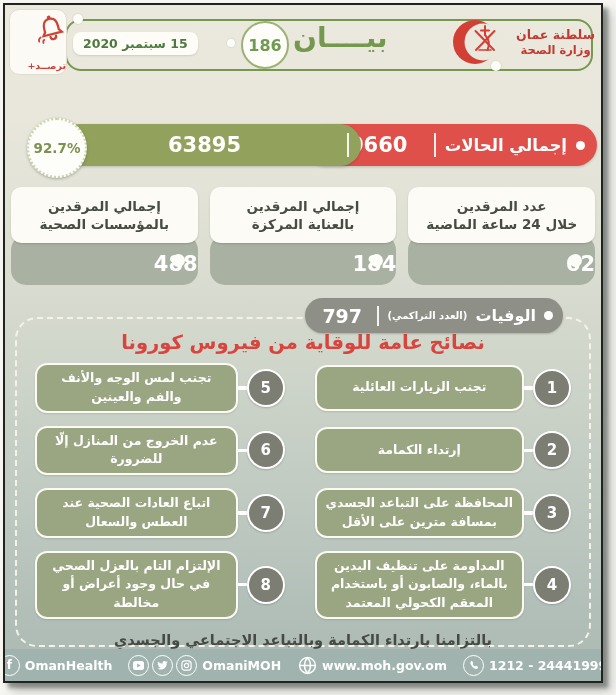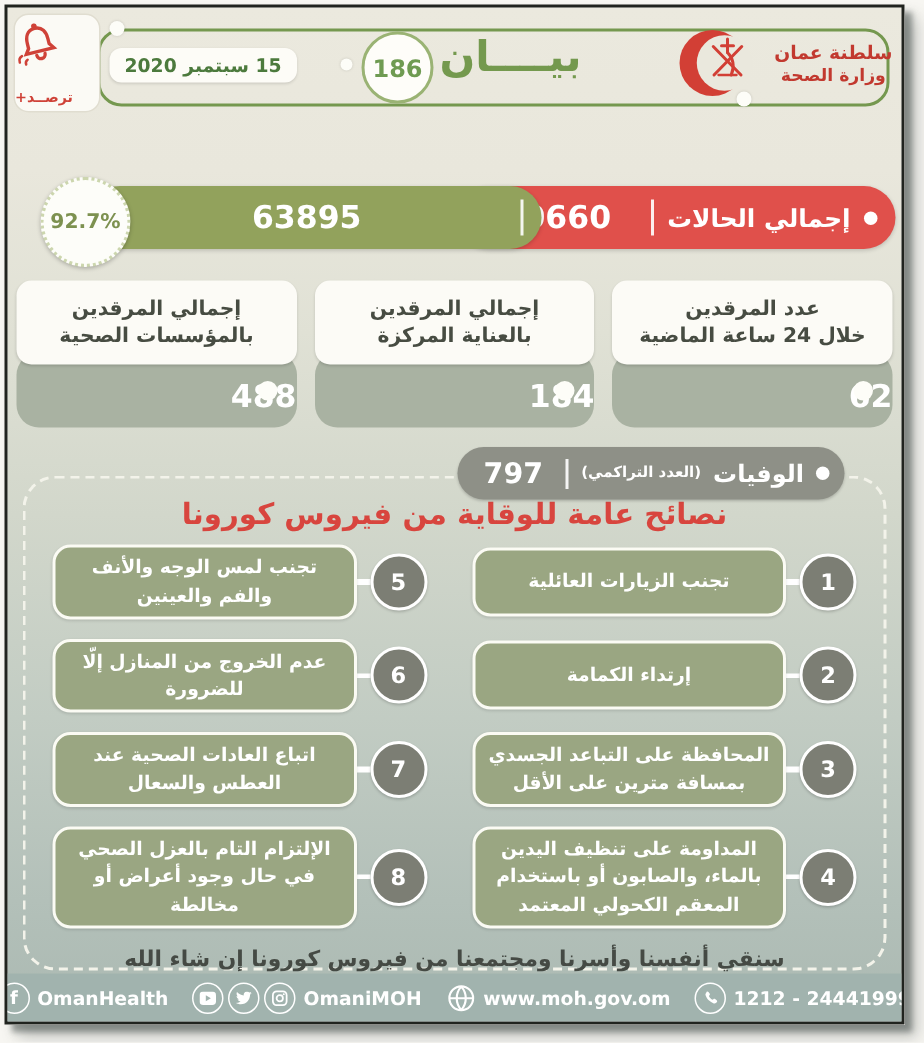--- a/index.html
+++ b/index.html
@@ -5,21 +5,21 @@
   html,body{margin:0;padding:0;background:#f7f6f2;}
   .canvas{position:relative;width:616px;height:695px;font-family:"DejaVu Sans",sans-serif;overflow:hidden;}
   .page{position:absolute;top:3px;left:3px;width:596px;height:676px;border:2px solid #20231e;
         background:linear-gradient(180deg,#ebe9de 0%,#e9e7dc 16%,#e0e1d5 32%,#d2d7cb 50%,#c2ccc3 70%,#b3c0b9 88%,#abb9b2 100%);
         box-shadow:5px 5px 4px rgba(70,78,74,.55),9px 9px 10px rgba(70,78,74,.25);overflow:hidden;}
   
   .header{position:absolute;top:4px;left:4px;right:4px;height:68px;}
   .hdr-line{position:absolute;left:56px;right:4px;top:10px;height:48px;border:2px solid #75984f;border-radius:16px;}
   .hdot{position:absolute;width:10px;height:10px;border-radius:50%;background:#fdfdf8;box-shadow:0 0 2px rgba(0,0,0,.15);}
   .bell-box{position:absolute;left:0;top:0;width:56px;height:64px;background:#fbfaf5;border:1px solid #e0ddd0;border-radius:10px;
-            display:flex;flex-direction:column;align-items:flex-start;justify-content:center;gap:15px;}
+            display:flex;flex-direction:column;align-items:flex-end;justify-content:center;gap:15px;}
   .bell-label{font-size:9.5px;font-weight:bold;color:#cf4238;}
   .date-badge{position:absolute;left:64px;top:23px;background:#fdfcf7;border-radius:8px;padding:4px 10px;
               color:#4c7a3d;font-weight:bold;font-size:12.5px;box-shadow:0 1px 2px rgba(0,0,0,.12);}
   .stmt-circle{position:absolute;left:232px;top:12px;width:44px;height:44px;border-radius:50%;background:#fefdf9;
                border:2px solid #9ab374;color:#6f9b52;font-weight:bold;font-size:16px;display:flex;align-items:center;justify-content:center;z-index:2;}
   .stmt-label{position:absolute;left:284px;top:12px;font-size:28px;font-weight:bold;color:#74994e;}
   .logo{position:absolute;right:2px;top:3px;height:60px;display:flex;align-items:center;gap:12px;}
   .logo-text{color:#c2392f;text-align:center;line-height:1.25;}
   .logo-text .l1{font-size:12.5px;font-weight:bold;}
   .logo-text .l2{font-size:11.5px;font-weight:bold;}
@@ -215,20 +215,21 @@
         <div class="tip-conn"></div>
         <div class="tip-text" dir="rtl">اتباع العادات الصحية عند العطس والسعال</div>
       </div>
       <div class="tip">
         <div class="tip-num">8</div>
         <div class="tip-conn"></div>
         <div class="tip-text" dir="rtl">الإلتزام التام بالعزل الصحي في حال وجود أعراض أو مخالطة</div>
       </div>
     </div>
     <div class="message" dir="rtl">
+      <div>بالتزامنا بارتداء الكمامة وبالتباعد الاجتماعي والجسدي</div>
       <div>سنقي أنفسنا وأسرنا ومجتمعنا من فيروس كورونا إن شاء الله</div>
     </div>
   </div>
 
   <div class="footer">
     <div class="f-item">
       <span class="icn">
             <span>f</span>
           </span>
       <span>OmanHealth</span>

